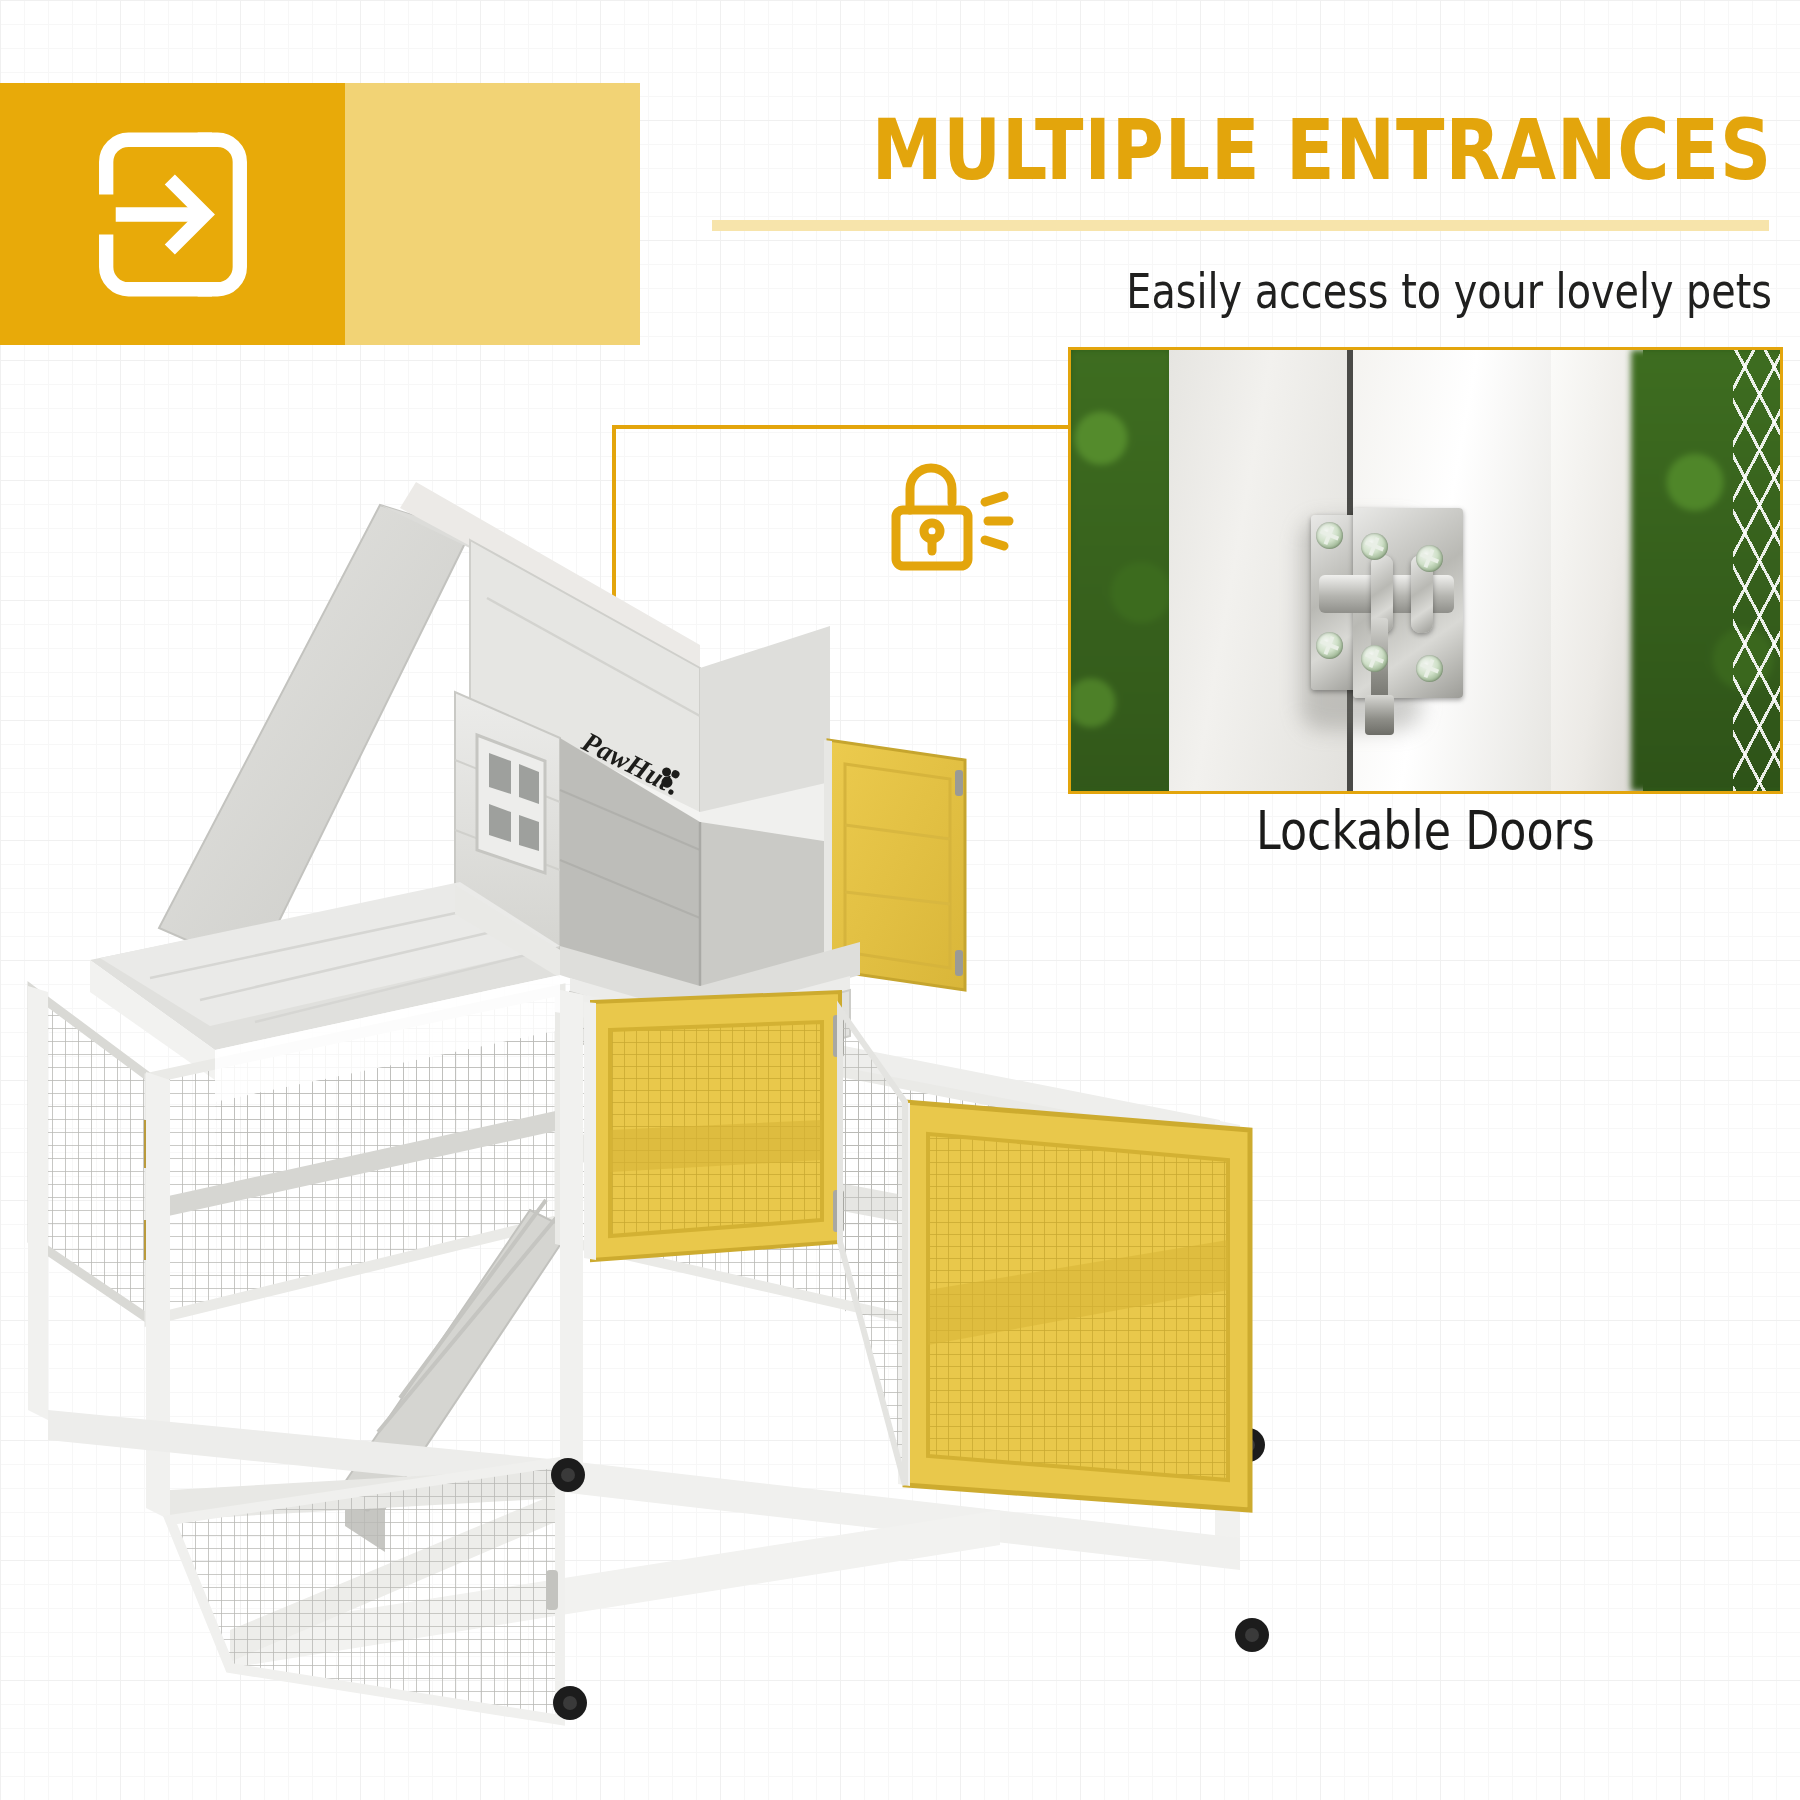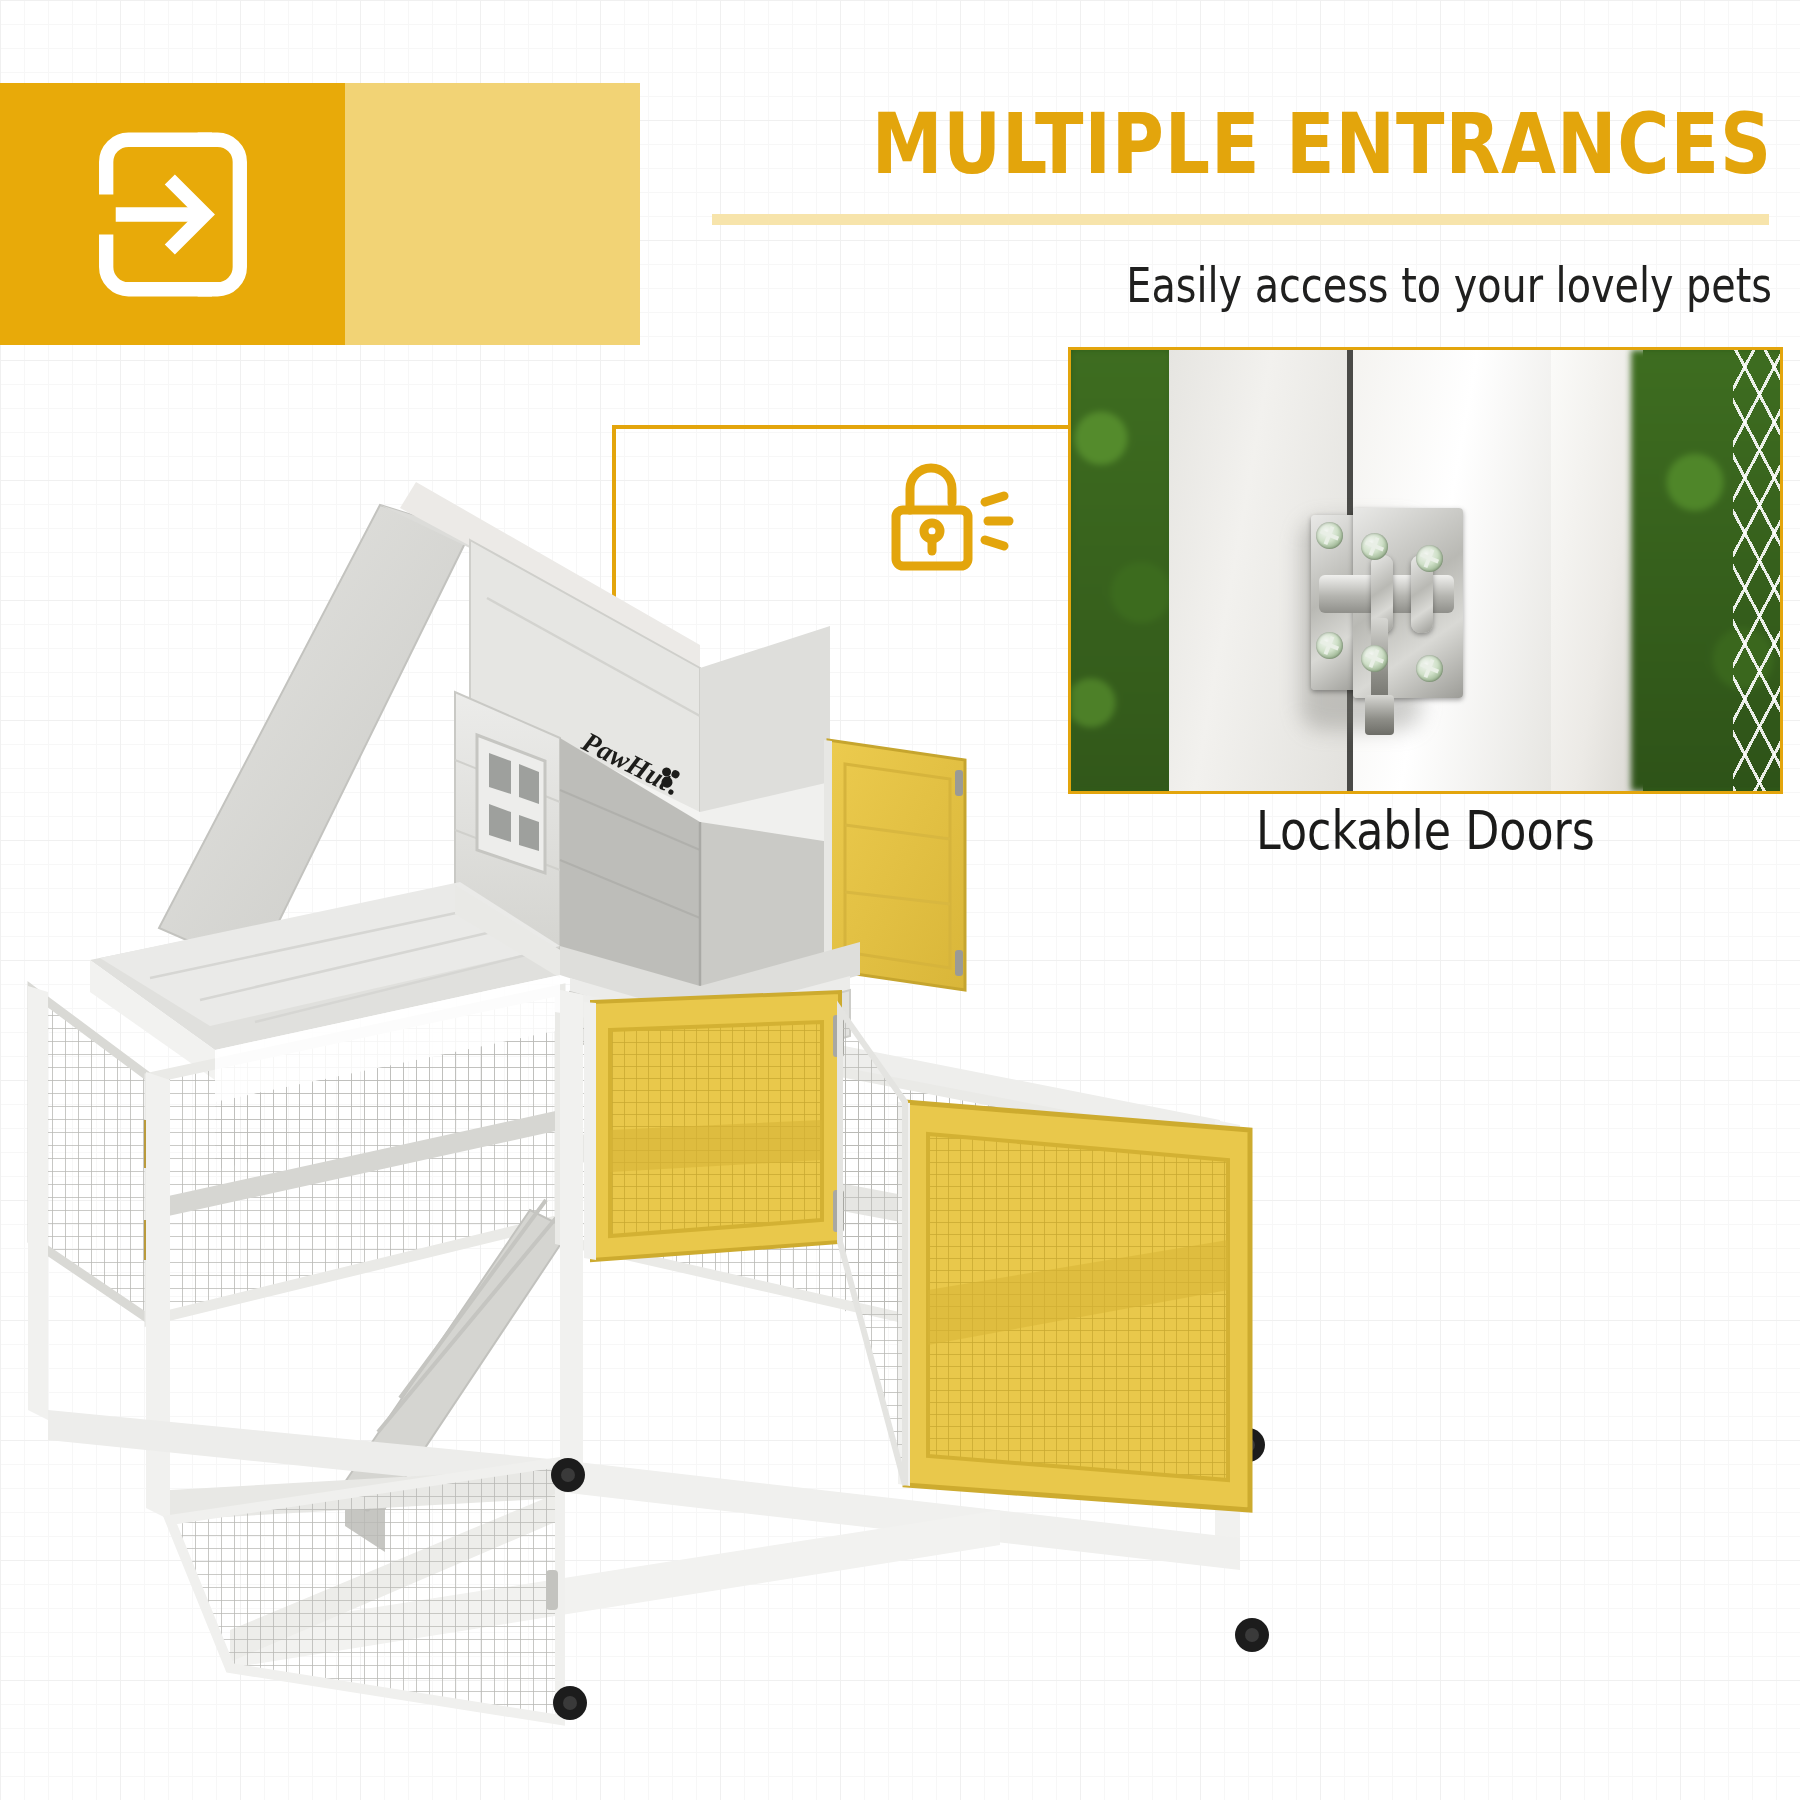--- a/index.html
+++ b/index.html
@@ -25,21 +25,21 @@
   
   #badge{
     position:absolute;left:0;top:83px;width:640px;height:262px;
     display:flex;
   }
   #badge-solid{width:345px;height:100%;background:#e8aa09;display:flex;align-items:center;justify-content:center;}
   #badge-tint{flex:1;height:100%;background:#f2d375;}
   #entrance-icon{width:160px;height:175px;}
 
   
-  #header-text{position:absolute;left:712px;top:102px;width:1060px;}
+  #header-text{position:absolute;left:712px;top:108px;width:1060px;}
   #title{
     font-family:"Liberation Sans Narrow","DejaVu Sans Condensed","Liberation Sans",sans-serif;
     font-weight:bold;font-size:84px;line-height:1.0;
     color:#e3a50c;letter-spacing:1px;
     text-align:right;
     transform:scaleX(0.94);transform-origin:right center;
     white-space:nowrap;
   }
   #title-rule{
     margin-top:28px;margin-left:0;height:11px;background:#f7e4ab;width:1057px;

